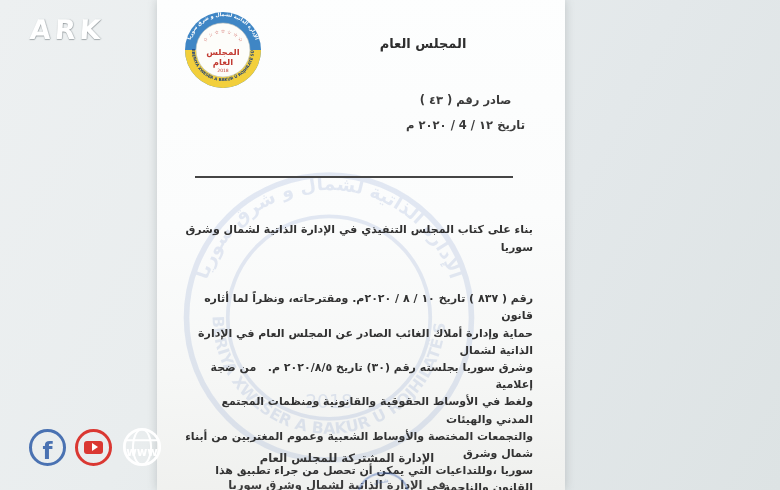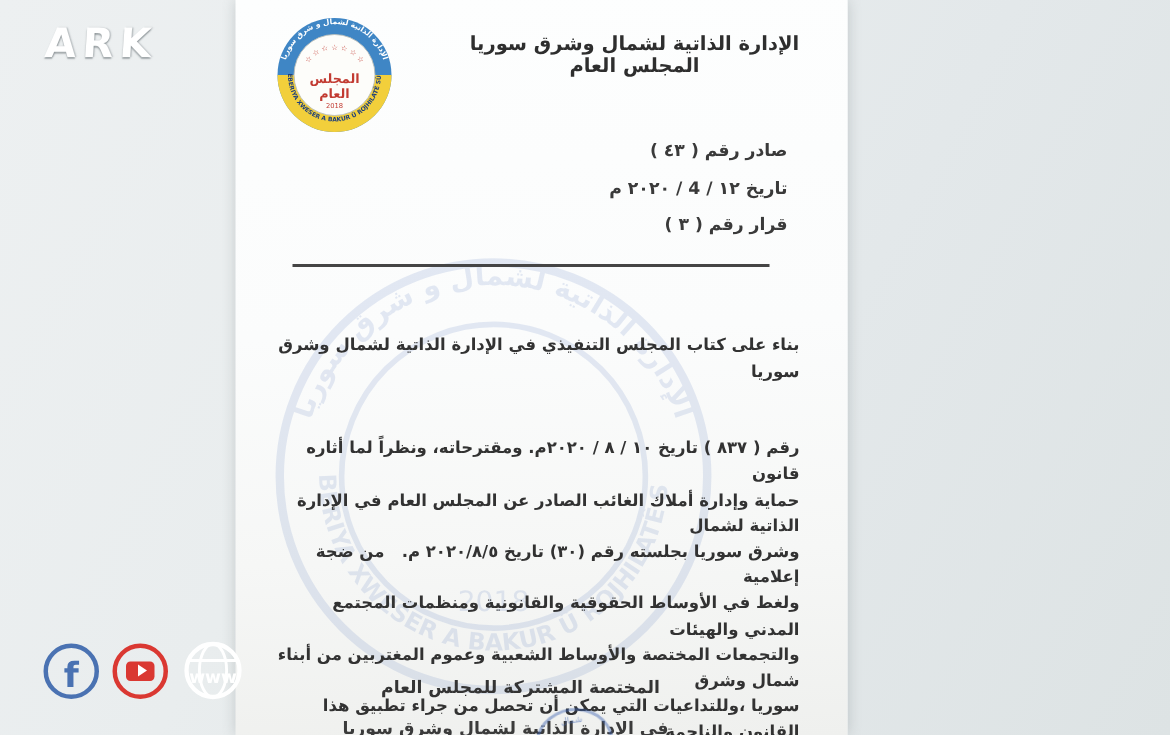--- a/index.html
+++ b/index.html
@@ -27,24 +27,24 @@
   }
 
   
   .wm-seal { position:absolute; left:22px; top:160px; opacity:.13; pointer-events:none; }
 
   .seal { position:absolute; right:302px; left:26px; top:8px; width:80px; height:84px; }
   svg text { font-family:"DejaVu Sans", sans-serif; }
 
   .doc-header { position:absolute; left:130px; right:6px; top:22px; text-align:center; }
   .doc-header .h1 { font-size:13px; font-weight:bold; }
-  .doc-header .h2 { font-size:13px; font-weight:bold; }
+  .doc-header .h2 { font-size:13px; font-weight:bold; margin-top:14px; }
 
   .doc-meta {
-    position:absolute; right:40px; top:88px; text-align:right;
+    position:absolute; right:40px; top:88px; text-align:center;
     font-size:11.5px; font-weight:bold; line-height:24.5px; color:#3a3a3a;
   }
 
   .divider { position:absolute; left:38px; right:52px; top:176px; border-top:2px solid #454545; }
 
   .doc-body {
     position:absolute; left:26px; right:32px; top:187px;
     font-size:11px; font-weight:bold; line-height:17.2px; text-align:right; color:#323232;
     white-space:pre-wrap;
   }
@@ -123,39 +123,37 @@
         <text font-size="5" fill="#c23b32">
           <textPath href="#arcStars" startOffset="50%" text-anchor="middle">☆ ☆ ☆ ☆ ☆ ☆ ☆</textPath>
         </text>
         <text x="40" y="47" font-size="8.5" fill="#c23b32" font-weight="bold" text-anchor="middle">المجلس</text>
         <text x="40" y="57" font-size="8.5" fill="#c23b32" font-weight="bold" text-anchor="middle">العام</text>
         <text x="40" y="64" font-size="4.5" fill="#c23b32" text-anchor="middle">2018</text>
       </svg>
     </div>
 
     <div class="doc-header">
-      <div class="h1">الإدارة الذاتية لشمال وشرق سوريا</div>
       <div class="h2">المجلس العام</div>
     </div>
 
     <div class="doc-meta">
       <div>صادر رقم ( ٤٣ )</div>
       <div>تاريخ ١٢ / 4 / ٢٠٢٠ م</div>
-      <div>قرار رقم ( ٣ )</div>
     </div>
 
     <div class="divider"></div>
 
     <div class="doc-body">
       <div class="lead">بناء على كتاب المجلس التنفيذي في الإدارة الذاتية لشمال وشرق سوريا</div>
       <div><div>رقم ( ٨٣٧ ) تاريخ ١٠ / ٨ / ٢٠٢٠م. ومقترحاته، ونظراً لما أثاره قانون</div><div>حماية وإدارة أملاك الغائب الصادر عن المجلس العام في الإدارة الذاتية لشمال</div><div>وشرق سوريا بجلسته رقم (٣٠) تاريخ ٢٠٢٠/٨/٥ م.   من ضجة إعلامية</div><div>ولغط في الأوساط الحقوقية والقانونية ومنظمات المجتمع المدني والهيئات</div><div>والتجمعات المختصة والأوساط الشعبية وعموم المغتربين من أبناء شمال وشرق</div><div>سوريا ،وللتداعيات التي يمكن أن تحصل من جراء تطبيق هذا القانون والناجمة</div></div>
       
     </div>
 
-    <div class="signature">المختصة المشتركة للمجلس العام</div>
+    <div class="signature">الإدارة المشتركة للمجلس العام</div>
     <div class="signature-sub">في الإدارة الذاتية لشمال وشرق سوريا</div>
     <div class="stamp">شمال</div>
 
   </div>
 
   <div class="social">
     <div class="circle-icon fb">f</div>
     <div class="circle-icon yt">
       <div class="yt-rect">
         <div class="yt-play"></div>

